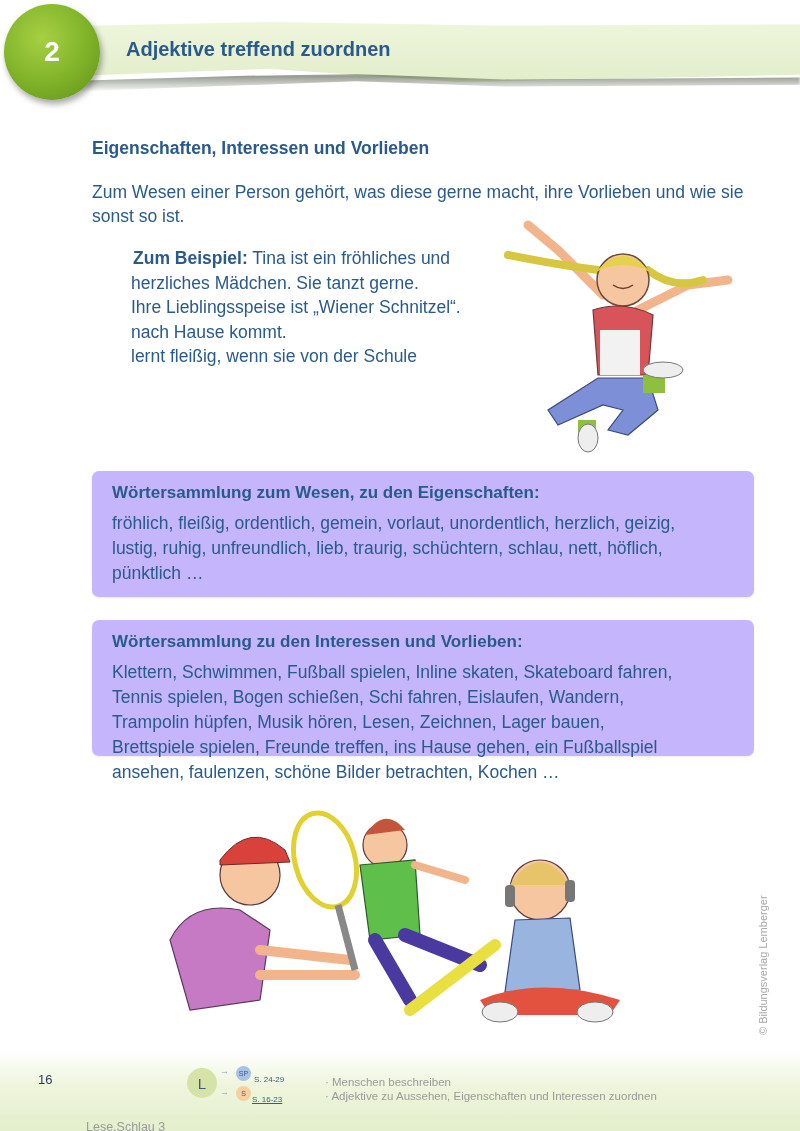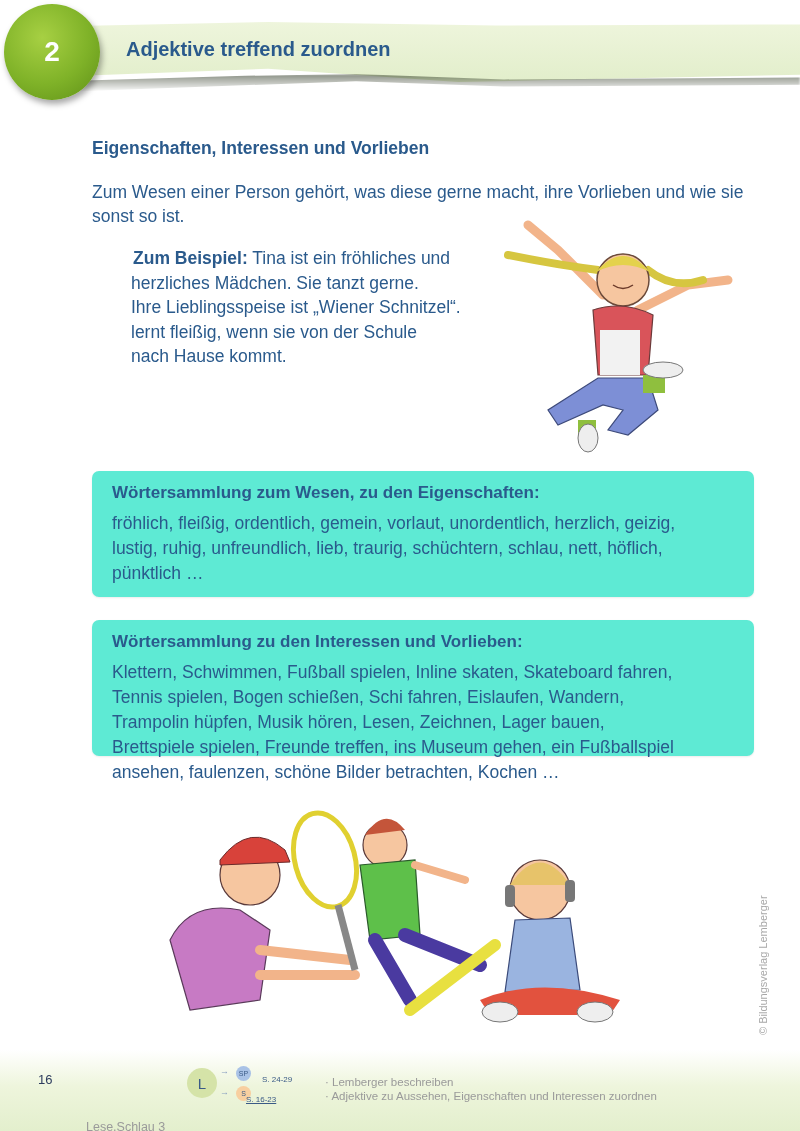--- a/index.html
+++ b/index.html
@@ -49,21 +49,21 @@
     font-size: 17.5px; line-height: 24.5px; color: #2a5a8c; margin-left: 39px;
   }
   .example-label { font-weight: bold; margin-left: 2px; }
   
   .illus-dancer {
     position: absolute; left: 488px; top: 210px; width: 250px; height: 245px;
   }
   
   .word-box {
     position: absolute; left: 92px; width: 662px;
-    background: #5eead4; border-radius: 7px;
+    background: #c4b5fd; border-radius: 7px;
     box-shadow: 0 1px 2px rgba(0,0,0,0.08);
     box-sizing: border-box; padding: 12px 20px 10px 20px;
   }
   .word-box-1 { top: 471px; height: 126px; }
   .word-box-2 { top: 620px; height: 136px; }
   .word-box-title {
     font-size: 17px; font-weight: bold; color: #2a5a8c; margin-bottom: 8px;
   }
   .word-box-body {
     font-size: 17.5px; line-height: 25px; color: #2a5a8c;
@@ -120,22 +120,22 @@
   <span class="chapter-number">2</span>
 </div>
 <div class="page-title">Adjektive treffend zuordnen</div>
 
 <div class="section-heading">Eigenschaften, Interessen und Vorlieben</div>
 <div class="intro-text">Zum Wesen einer Person gehört, was diese gerne macht, ihre Vorlieben und wie sie sonst so ist.</div>
 <div class="example-text">
   <div><span class="example-label">Zum Beispiel:</span><span> Tina ist ein fröhliches und</span></div>
   <div>herzliches Mädchen. Sie tanzt gerne.</div>
   <div>Ihre Lieblingsspeise ist „Wiener Schnitzel“.</div>
+  <div>nach Hause kommt.</div>
   <div>lernt fleißig, wenn sie von der Schule</div>
-  <div>nach Hause kommt.</div>
 </div>
 
 <svg class="illus-dancer" viewBox="0 0 250 245">
 
   <path d="M115 85 L70 40 L40 15" stroke="#f2b48a" stroke-width="9" fill="none" stroke-linecap="round"></path>
   <path d="M150 100 L200 75 L240 70" stroke="#f2b48a" stroke-width="9" fill="none" stroke-linecap="round"></path>
 
   <path d="M110 60 Q70 55 20 45" stroke="#d6c640" stroke-width="8" fill="none" stroke-linecap="round"></path>
   <path d="M160 60 Q185 80 215 70" stroke="#d6c640" stroke-width="8" fill="none" stroke-linecap="round"></path>
 
@@ -162,21 +162,21 @@
     <div>pünktlich …</div>
   </div>
 </div>
 
 <div class="word-box word-box-2">
   <div class="word-box-title">Wörtersammlung zu den Interessen und Vorlieben:</div>
   <div class="word-box-body">
     <div>Klettern, Schwimmen, Fußball spielen, Inline skaten, Skateboard fahren,</div>
     <div>Tennis spielen, Bogen schießen, Schi fahren, Eislaufen, Wandern,</div>
     <div>Trampolin hüpfen, Musik hören, Lesen, Zeichnen, Lager bauen,</div>
-    <div>Brettspiele spielen, Freunde treffen, ins Museum gehen, ein Fußballspiel</div>
+    <div>Brettspiele spielen, Freunde treffen, ins Hause gehen, ein Fußballspiel</div>
     <div>ansehen, faulenzen, schöne Bilder betrachten, Kochen …</div>
   </div>
 </div>
 
 <svg class="illus-kids" viewBox="0 0 470 235">
 
   <path d="M10 140 Q30 100 80 110 L110 130 L100 200 L30 210 Z" fill="#c77ac4" stroke="#5a3a5a" stroke-width="1.2"></path>
   <circle cx="90" cy="75" r="30" fill="#f6c6a0" stroke="#5a3a3a" stroke-width="1.2"></circle>
   <path d="M60 60 Q90 20 125 50 L130 62 L60 65 Z" fill="#d8423a" stroke="#6a2a2a" stroke-width="1"></path>
   <path d="M100 150 L190 160" stroke="#f2b48a" stroke-width="10" stroke-linecap="round"></path>
@@ -204,18 +204,18 @@
 <div class="copyright">© Bildungsverlag Lemberger</div>
 
 <div class="footer"></div>
 <div class="page-number">16</div>
 <div class="book-title">Lese.Schlau 3</div>
 <div class="ref-l">L</div>
 <span class="ref-arrow" style="left:220px; top:1066px;">→</span>
 <span class="ref-arrow" style="left:220px; top:1087px;">→</span>
 <div class="ref-sp">SP</div>
 <div class="ref-s">S</div>
-<span class="ref-page" style="left:262px; top:1075px;">S. 24-29</span>
-<span class="ref-page" style="left:246px; top:1095px;text-decoration:underline;">S. 16-23</span>
+<span class="ref-page" style="left:254px; top:1075px;">S. 24-29</span>
+<span class="ref-page" style="left:252px; top:1095px;text-decoration:underline;">S. 16-23</span>
 <div class="topics">
-  <div>Lemberger beschreiben</div>
+  <div>Menschen beschreiben</div>
   <div>Adjektive zu Aussehen, Eigenschaften und Interessen zuordnen</div>
 </div>
 
 </body></html>

